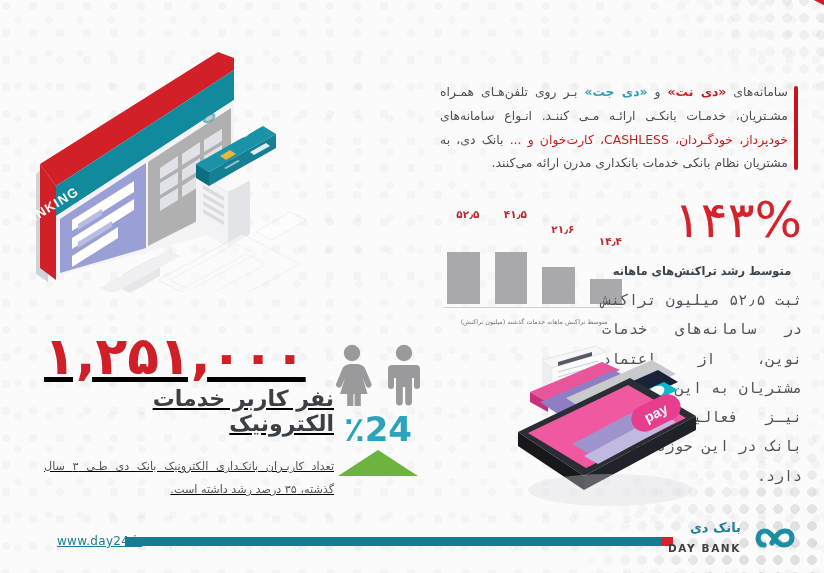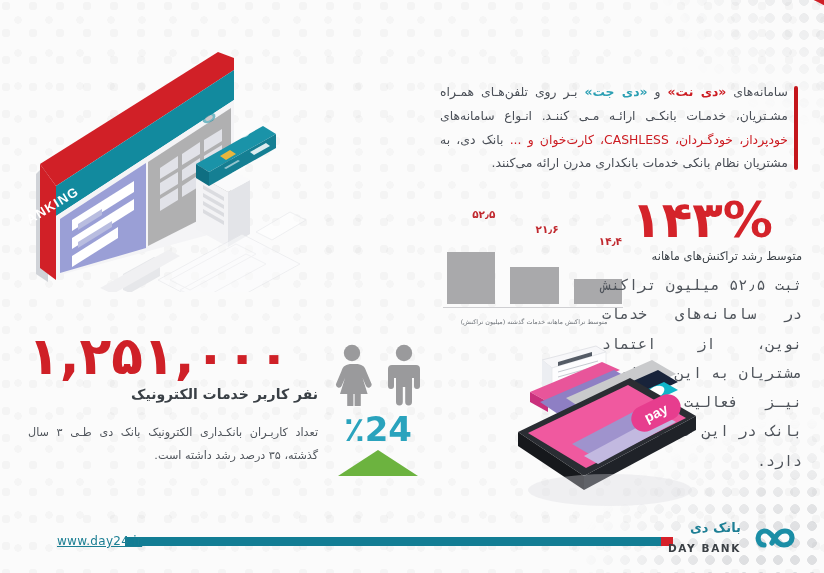--- a/index.html
+++ b/index.html
@@ -69,40 +69,40 @@
   .chart-cap{
     position:absolute; left:0; bottom:0; width:182px;
     font-size:6.4px; color:#6d7278; text-align:center; direction:rtl;
     line-height:1.3; letter-spacing:-.1px;
   }
   
   .stat-right{
     position:absolute; right:22px; top:196px; width:200px; text-align:left; direction:rtl;
   }
   .stat-right .big{
-    font-size:50px; font-weight:bold; color:#d4232a; line-height:.96;
-    letter-spacing:-1px; text-align:center; direction:ltr;
+    font-size:50px; font-weight:normal; color:#d4232a; line-height:.96;
+    letter-spacing:-1px; text-align:right; direction:ltr;
   }
   .stat-right .sub{
-    font-size:11.4px; color:#3d4349; font-weight:normal; margin-top:5px; text-align:right;
+    font-size:11.4px; color:#3d4349; font-weight:bold; margin-top:20px; text-align:center;
   }
   .stat-right .body{
     font-size:15px; color:#4f545b; line-height:1.95; margin-top:9px;
     text-align:justify; direction:rtl;font-family:Liberation Mono, monospace;
   }
   
   .stat-left{
-    position:absolute; left:28px; top:330px; width:290px; direction:rtl; text-align:right;
+    position:absolute; left:44px; top:330px; width:290px; direction:rtl; text-align:right;text-decoration:underline;
   }
   .stat-left .big{
     font-size:52px; font-weight:bold; color:#cf2027; line-height:1;
     direction:ltr; text-align:left; letter-spacing:-1px;
   }
   .stat-left .sub{
-    font-size:14px; font-weight:bold; color:#3a4046; margin-top:4px; 
+    font-size:22px; font-weight:bold; color:#3a4046; margin-top:4px; 
   }
   .stat-left .body{
     font-size:11.2px; color:#50555c; line-height:2.05; margin-top:20px; text-align:justify;
   }
   
   .people-block{ position:absolute; left:318px; top:344px; width:120px; text-align:center; }
   .people-row{ display:flex; justify-content:center; align-items:flex-end; gap:8px; height:62px; }
   .pct35{
     font-size:34px; font-weight:bold; color:#2aa3bd; line-height:1;
     margin-top:6px; direction:rtl; letter-spacing:-1px;
@@ -244,20 +244,24 @@
 
 <div class="chart">
   <div class="bars">
     <div class="bar-wrap">
       <div class="bar-val">۱۴٫۴</div>
       <div class="bar" style="height:26%"></div>
     </div>
     <div class="bar-wrap">
       <div class="bar-val">۲۱٫۶</div>
       <div class="bar" style="height:39%"></div>
+    </div>
+    <div class="bar-wrap">
+      <div class="bar-val">۴۱٫۵</div>
+      <div class="bar" style="height:74%"></div>
     </div>
     <div class="bar-wrap">
       <div class="bar-val">۵۲٫۵</div>
       <div class="bar" style="height:93%"></div>
     </div>
   </div>
   <div class="chart-axis"></div>
   <div class="chart-cap">متوسط تراکنش ماهانه خدمات گذشته (میلیون تراکنش)</div>
 </div>
 

